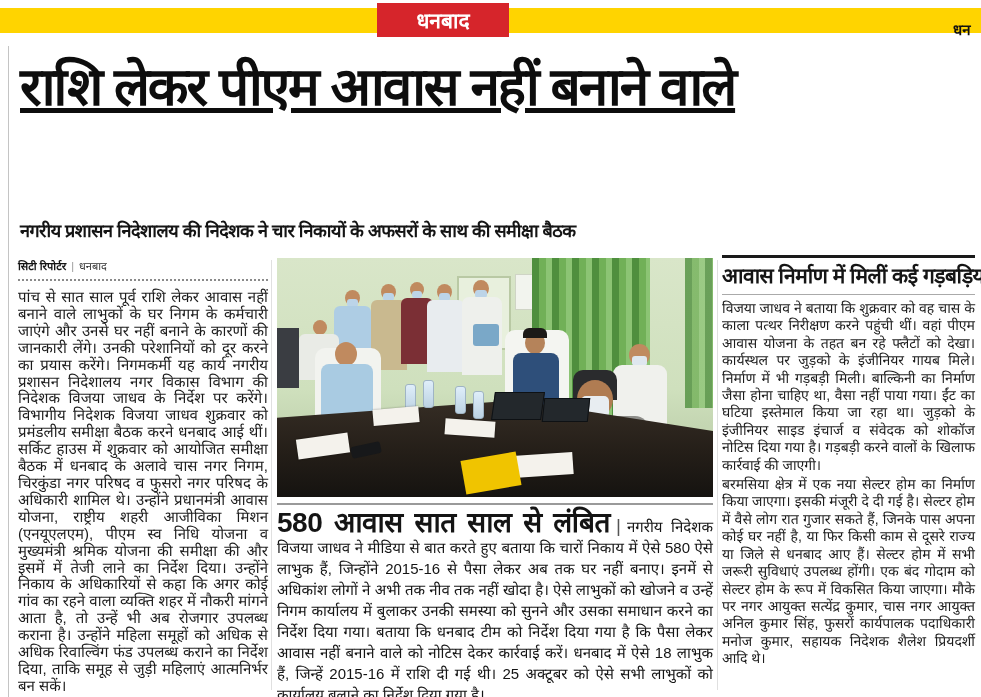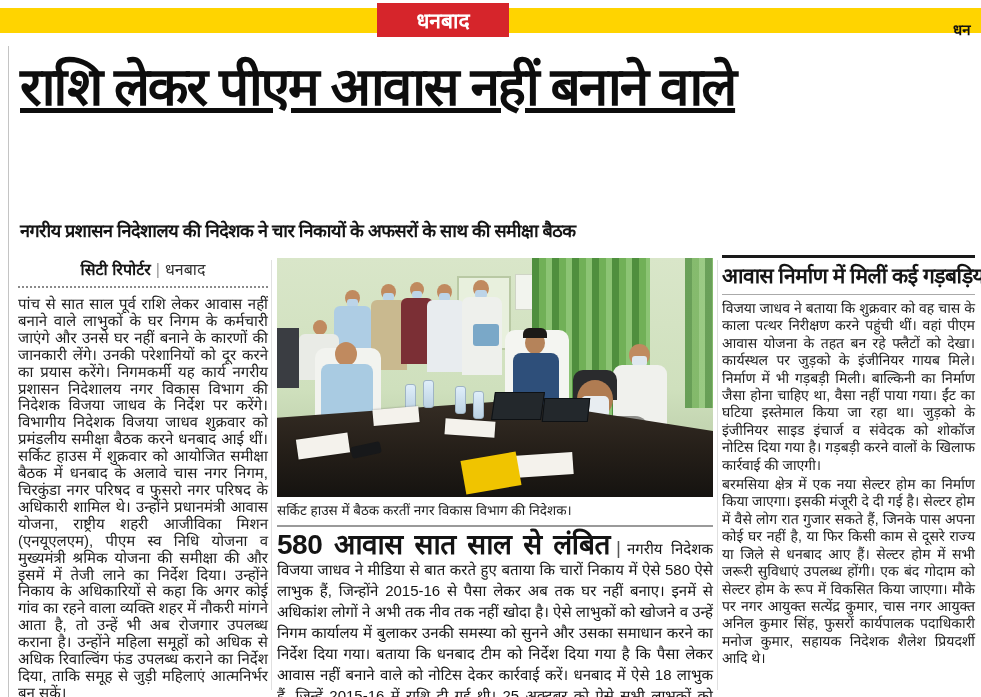--- a/index.html
+++ b/index.html
@@ -28,21 +28,21 @@
     font-weight:700;color:#0d0d0d;font-size:53px;line-height:73px;
     letter-spacing:-2px;white-space:nowrap;text-decoration:underline;
   }
   .subheadline{
     position:absolute;left:20px;top:210px;width:955px;
     font-weight:700;color:#141414;font-size:18px;letter-spacing:-0.5px;white-space:nowrap;margin-top:8px;
   }
   
   .col-left{position:absolute;left:18px;top:258px;width:250px;}
   .byline{
-    text-align:center;font-size:16px;padding-bottom:6px;
+    text-align:left;font-size:11px;padding-bottom:6px;
     border-bottom:2px dotted #8a8a8a;margin-bottom:8px;
   }
   .byline .rep{font-weight:bold;}
   .byline .sep{color:#999;padding:0 5px;font-weight:normal;}
   .byline .loc{color:#333;}
   .body-text{
     font-size:15px;line-height:16.9px;text-align:justify;color:#1c1c1c;
   }
   .col-mid{position:absolute;left:277px;top:258px;width:436px;}
   .photo{
@@ -164,21 +164,20 @@
     <div class="ph bottle" style="left:196px;top:133px;"></div>
     <div class="ph laptop" style="left:216px;top:134px;width:48px;height:26px;transform:skewX(-8deg);"></div>
     <div class="ph laptop" style="left:266px;top:140px;width:44px;height:22px;transform:skewX(-6deg);"></div>
     <div class="ph paper" style="left:20px;top:178px;width:52px;height:20px;transform:rotate(-8deg);"></div>
     <div class="ph paper" style="left:96px;top:150px;width:46px;height:16px;transform:rotate(-5deg);"></div>
     <div class="ph paper" style="left:168px;top:162px;width:50px;height:16px;transform:rotate(4deg);"></div>
     <div class="ph paper" style="left:236px;top:196px;width:60px;height:22px;transform:rotate(-4deg);"></div>
     <div class="ph folder" style="left:186px;top:198px;width:56px;height:34px;transform:rotate(-10deg);"></div>
     <div class="ph" style="left:74px;top:186px;width:30px;height:12px;background:#17181a;border-radius:3px;transform:rotate(-12deg);"></div>
   </div>
-  <div class="caption">सर्किट हाउस में बैठक करतीं नगर विकास विभाग की निदेशक।</div>
   <hr class="mid-rule">
   <div class="mid-story">
     <span class="lead">580 आवास सात साल से लंबित</span><span class="lead-sep">|</span><span>नगरीय निदेशक विजया जाधव ने मीडिया से बात करते हुए बताया कि चारों निकाय में ऐसे 580 ऐसे लाभुक हैं, जिन्होंने 2015-16 से पैसा लेकर अब तक घर नहीं बनाए। इनमें से अधिकांश लोगों ने अभी तक नीव तक नहीं खोदा है। ऐसे लाभुकों को खोजने व उन्हें निगम कार्यालय में बुलाकर उनकी समस्या को सुनने और उसका समाधान करने का निर्देश दिया गया। बताया कि धनबाद टीम को निर्देश दिया गया है कि पैसा लेकर आवास नहीं बनाने वाले को नोटिस देकर कार्रवाई करें। धनबाद में ऐसे 18 लाभुक हैं, जिन्हें 2015-16 में राशि दी गई थी। 25 अक्टूबर को ऐसे सभी लाभुकों को कार्यालय बुलाने का निर्देश दिया गया है।</span>
   </div>
 </div>
 
 <div class="col-right">
   <h2 class="rc-head1">आवास निर्माण में मिलीं कई गड़बड़ियां</h2>
   <div class="rc-body">विजया जाधव ने बताया कि शुक्रवार को वह चास के काला पत्थर निरीक्षण करने पहुंची थीं। वहां पीएम आवास योजना के तहत बन रहे फ्लैटों को देखा। कार्यस्थल पर जुड़को के इंजीनियर गायब मिले। निर्माण में भी गड़बड़ी मिली। बाल्किनी का निर्माण जैसा होना चाहिए था, वैसा नहीं पाया गया। ईंट का घटिया इस्तेमाल किया जा रहा था। जुड़को के इंजीनियर साइड इंचार्ज व संवेदक को शोकॉज नोटिस दिया गया है। गड़बड़ी करने वालों के खिलाफ कार्रवाई की जाएगी।</div>
   <div class="rc-body" style="margin-top:2px;">बरमसिया क्षेत्र में एक नया सेल्टर होम का निर्माण किया जाएगा। इसकी मंजूरी दे दी गई है। सेल्टर होम में वैसे लोग रात गुजार सकते हैं, जिनके पास अपना कोई घर नहीं है, या फिर किसी काम से दूसरे राज्य या जिले से धनबाद आए हैं। सेल्टर होम में सभी जरूरी सुविधाएं उपलब्ध होंगी। एक बंद गोदाम को सेल्टर होम के रूप में विकसित किया जाएगा। मौके पर नगर आयुक्त सत्येंद्र कुमार, चास नगर आयुक्त अनिल कुमार सिंह, फुसरों कार्यपालक पदाधिकारी मनोज कुमार, सहायक निदेशक शैलेश प्रियदर्शी आदि थे।</div>

